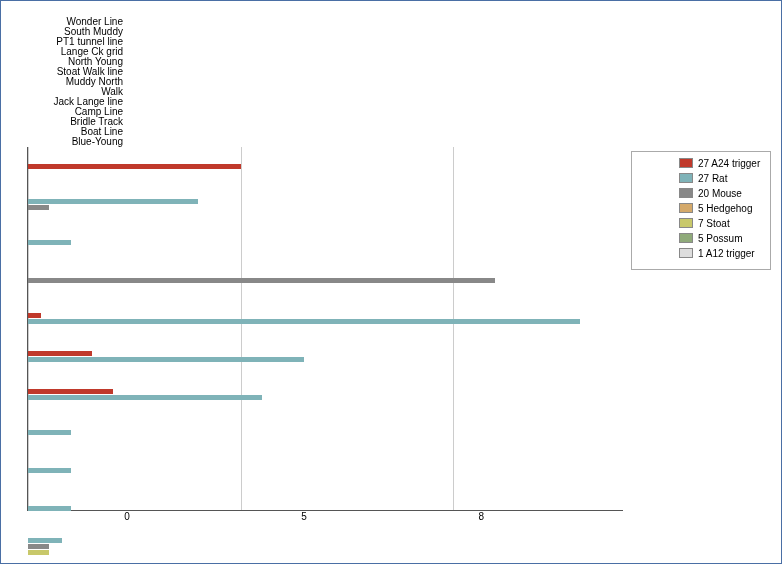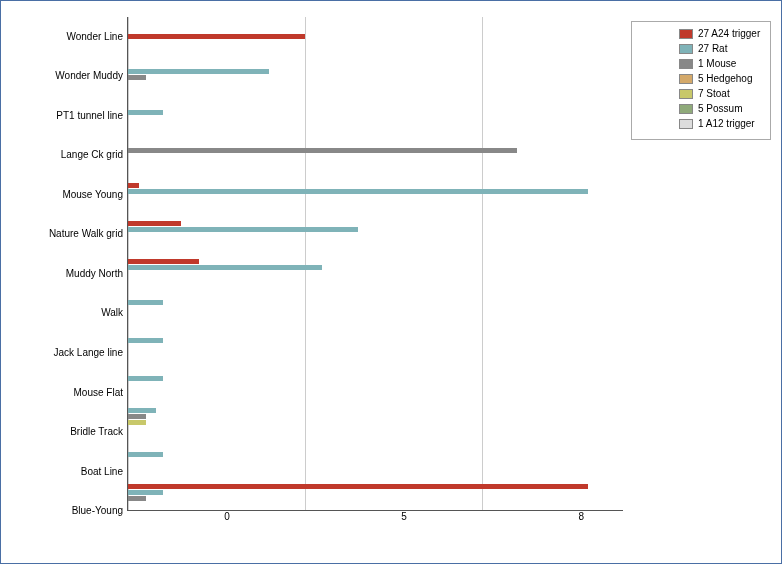--- a/index.html
+++ b/index.html
@@ -109,21 +109,21 @@
       width: 140px;
       border: 1px solid #aaa;
       padding: 6px 8px;
       margin-left: 8px;
       margin-top: 4px;
       align-self: flex-start;
       background: #fff;
     }
     .legend-item {
       display: flex;
-      align-items: flex-end;
+      align-items: flex-start;
       margin-bottom: 4px;
       font-size: 10px;
       padding-left: 39px;
     }
     .legend-color {
       width: 14px;
       height: 10px;
       margin-right: 5px;
       flex-shrink: 0;
       border: 0.5px solid #888;
@@ -132,33 +132,33 @@
 </head>
 <body>
 
 <div class="chart-container">
   <div class="chart-title"></div>
   <div class="chart-body">
 
     <div class="y-axis-label"></div>
 
     <div style="display:flex;flex-direction:column;flex:1;">
-      <div style="display:flex;flex-direction:row;flex:1;">
+      <div style="display:flex;flex-direction:column;flex:1;">
 
         <div class="y-labels" id="y-labels">
             <div class="y-label">Wonder Line</div>
-            <div class="y-label">Wonder Muddy</div>
+            <div class="y-label">South Muddy</div>
             <div class="y-label">PT1 tunnel line</div>
             <div class="y-label">Lange Ck grid</div>
-            <div class="y-label">Mouse Young</div>
-            <div class="y-label">Nature Walk grid</div>
+            <div class="y-label">North Young</div>
+            <div class="y-label">Stoat Walk line</div>
             <div class="y-label">Muddy North</div>
             <div class="y-label">Walk</div>
             <div class="y-label">Jack Lange line</div>
-            <div class="y-label">Mouse Flat</div>
+            <div class="y-label">Camp Line</div>
             <div class="y-label">Bridle Track</div>
             <div class="y-label">Boat Line</div>
             <div class="y-label">Blue-Young</div>
           </div>
 
         <div style="flex:1;display:flex;flex-direction:column;">
           <div style="display:flex;flex-direction:row;flex:1;">
             <div class="plot-area" id="plot-area">
               <div class="grid-lines" id="grid-lines">
                   <div class="grid-line" style="left: 0%;"></div>
@@ -220,21 +220,21 @@
                 <div class="legend-item">
                   <div class="legend-color" style="background: rgb(192, 57, 43);"></div>
                   <span>27 A24 trigger</span>
                 </div>
                 <div class="legend-item">
                   <div class="legend-color" style="background: rgb(127, 179, 184);"></div>
                   <span>27 Rat</span>
                 </div>
                 <div class="legend-item">
                   <div class="legend-color" style="background: rgb(136, 136, 136);"></div>
-                  <span>1 Mouse</span>
+                  <span>20 Mouse</span>
                 </div>
                 <div class="legend-item">
                   <div class="legend-color" style="background: rgb(212, 169, 106);"></div>
                   <span>5 Hedgehog</span>
                 </div>
                 <div class="legend-item">
                   <div class="legend-color" style="background: rgb(200, 200, 106);"></div>
                   <span>7 Stoat</span>
                 </div>
                 <div class="legend-item">

